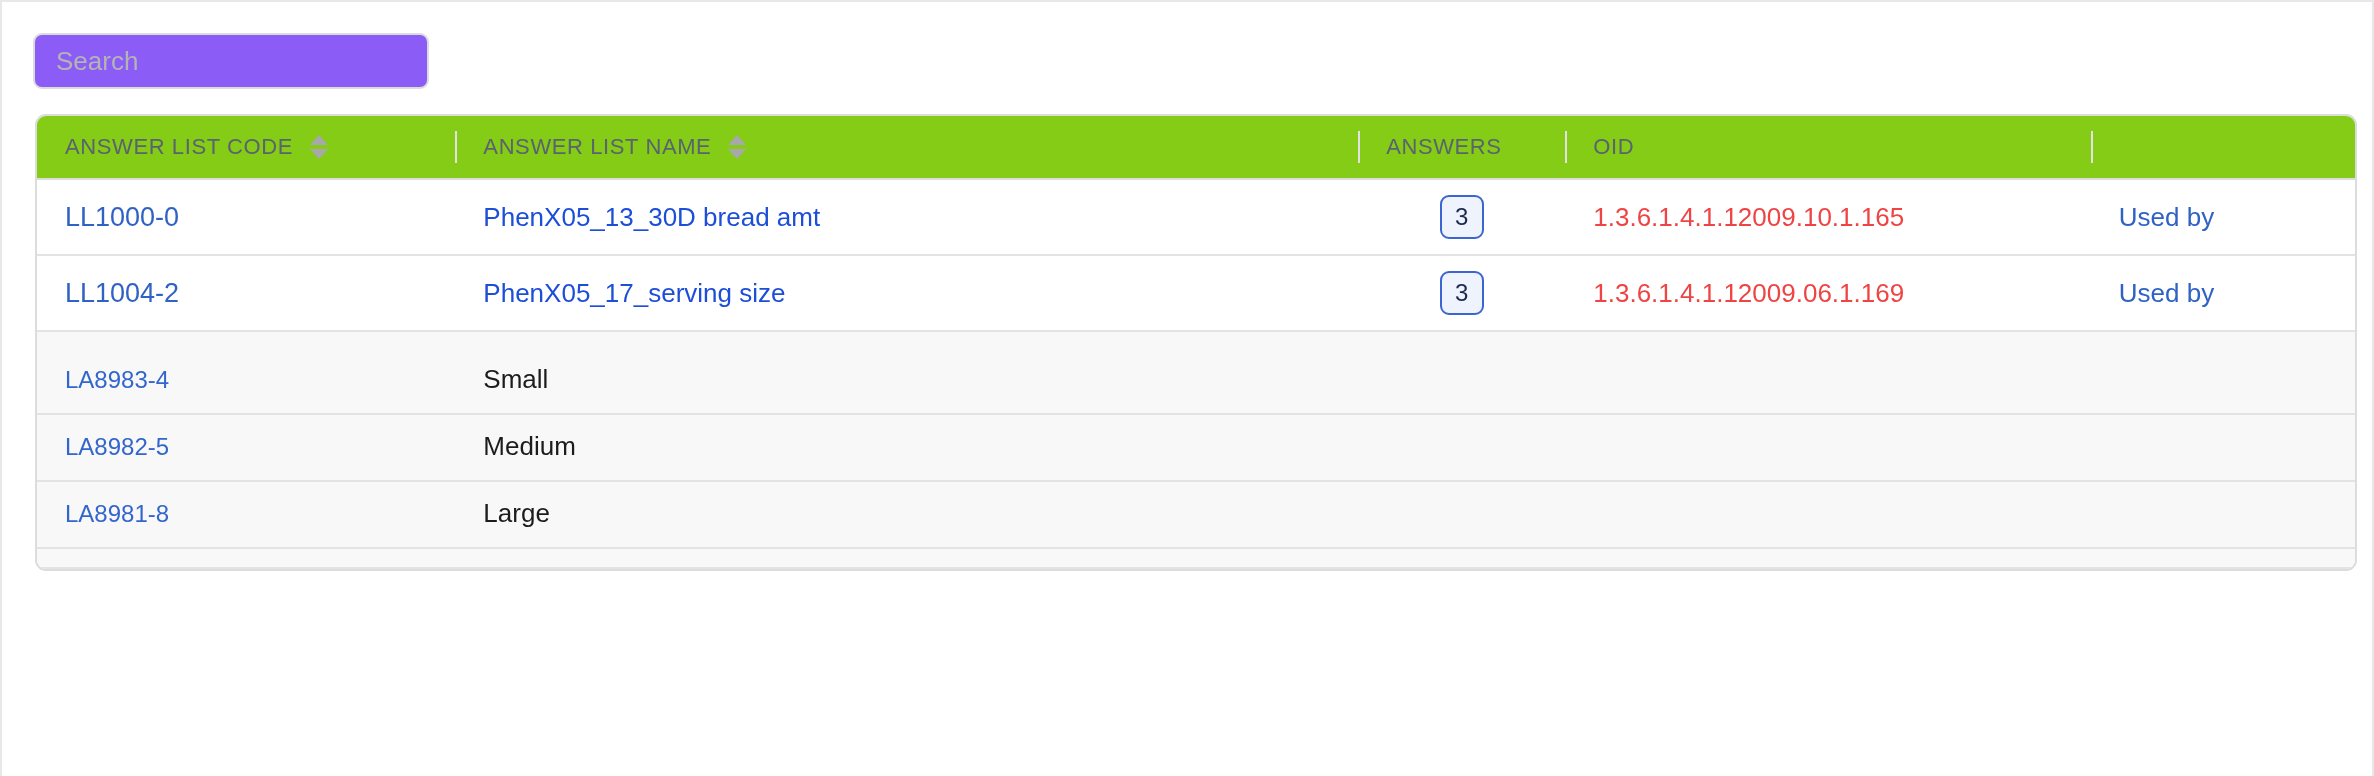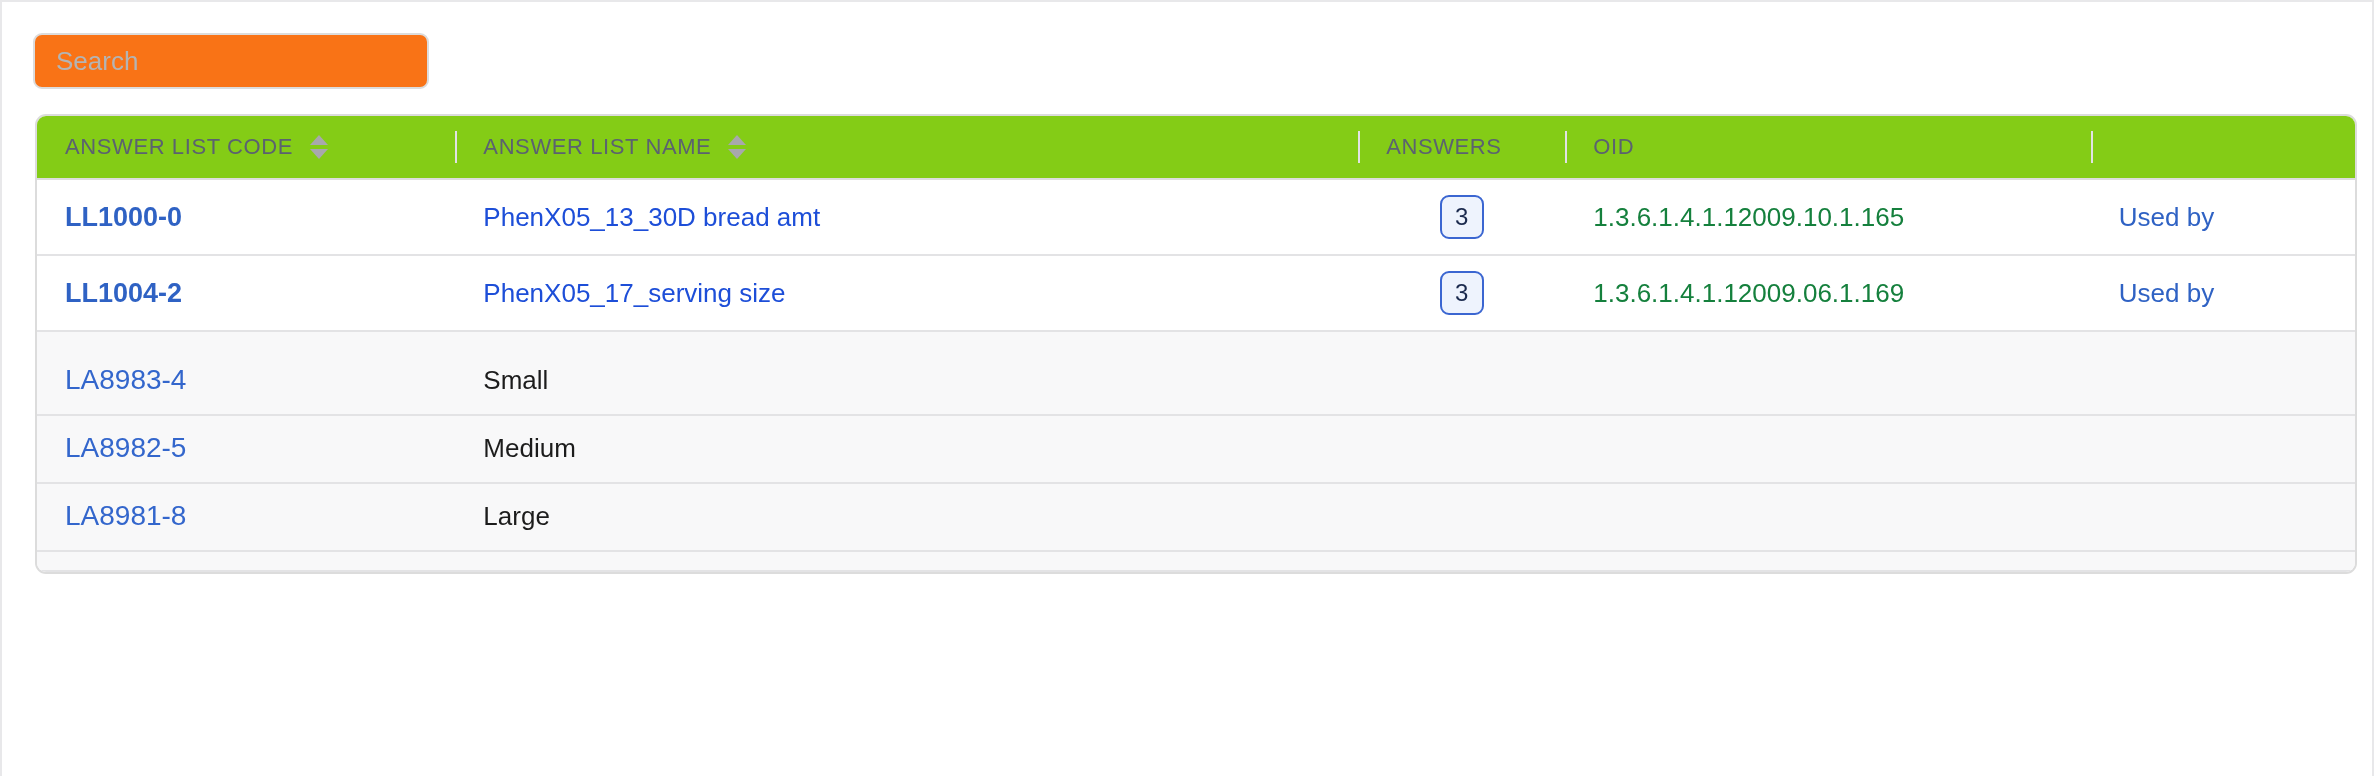--- a/index.html
+++ b/index.html
@@ -26,21 +26,21 @@
   .search-wrap {
     position: absolute;
     left: 31px;
     top: 31px;
   }
   .search-input {
     width: 396px;
     height: 56px;
     border: 2px solid #dcdcdc;
     border-radius: 9px;
-    background: #f97316;
+    background: #8b5cf6;
     font-family: "Liberation Sans", sans-serif;
     font-size: 26px;
     color: #222222;
     padding: 0 21px;
     outline: none;
   }
   .search-input::placeholder { color: #b4b4b4; }
 
   
   .table-card {
@@ -128,21 +128,21 @@
   .cell {
     display: flex;
     align-items: center;
     height: 74px;
     padding-left: 28px;
   }
   .cell.center { justify-content: center; padding-left: 0; }
 
   .code-link {
     font-size: 27px;
-    font-weight: bold;
+    font-weight: normal;
     color: #2f62c4;
     text-decoration: none;
     white-space: nowrap;
   }
   .name-text {
     font-size: 26px;
     color: #1d4ed8;
     white-space: nowrap;
   }
   .answers-badge {
@@ -154,21 +154,21 @@
     background: #eef3fd;
     color: #1b2a4e;
     font-size: 24px;
     display: inline-flex;
     align-items: center;
     justify-content: center;
     text-decoration: none;
   }
   .oid-text {
     font-size: 26px;
-    color: #15803d;
+    color: #ef4444;
     white-space: nowrap;
   }
   .usedby-link {
     font-size: 26px;
     font-weight: normal;
     color: #2f62c4;
     text-decoration: none;
     white-space: nowrap;
   }
 
@@ -180,21 +180,21 @@
     padding: 16px 0 18px 0;
   }
   .sub-table {
     width: 100%;
     border-collapse: collapse;
     table-layout: fixed;
   }
   .sub-table td { border: none; height: auto; background: transparent; padding: 0; }
   .sub-row-line { height: 48px; }
   .sub-code {
-    font-size: 28px;
+    font-size: 24px;
     color: #3366cc;
     text-decoration: none;
     padding-left: 28px;
     display: block;
     white-space: nowrap;
   }
   .sub-name {
     font-size: 26px;
     color: #1c1c1c;
     padding-left: 28px;

